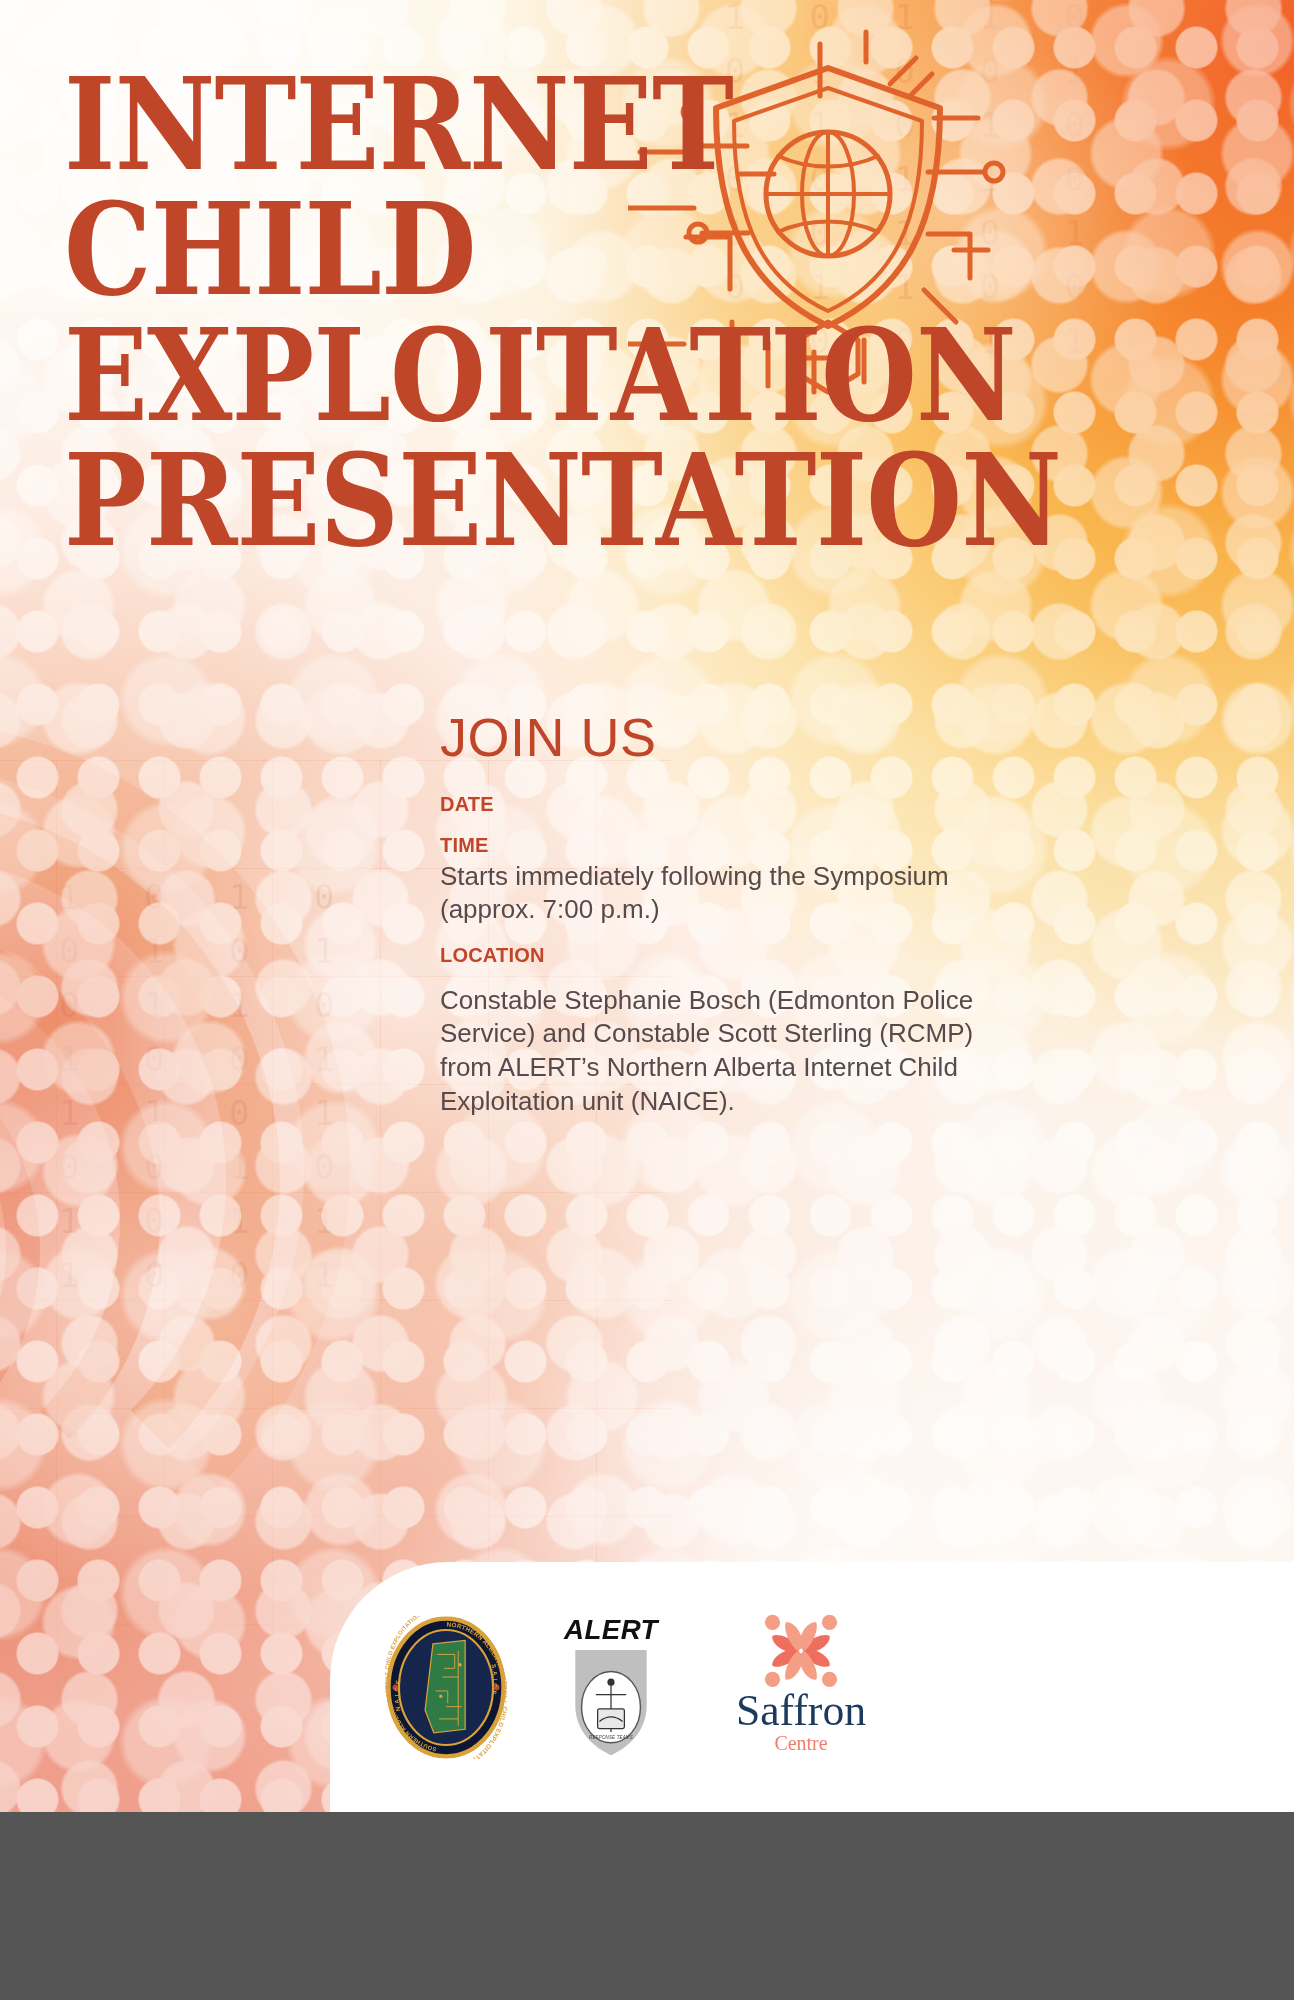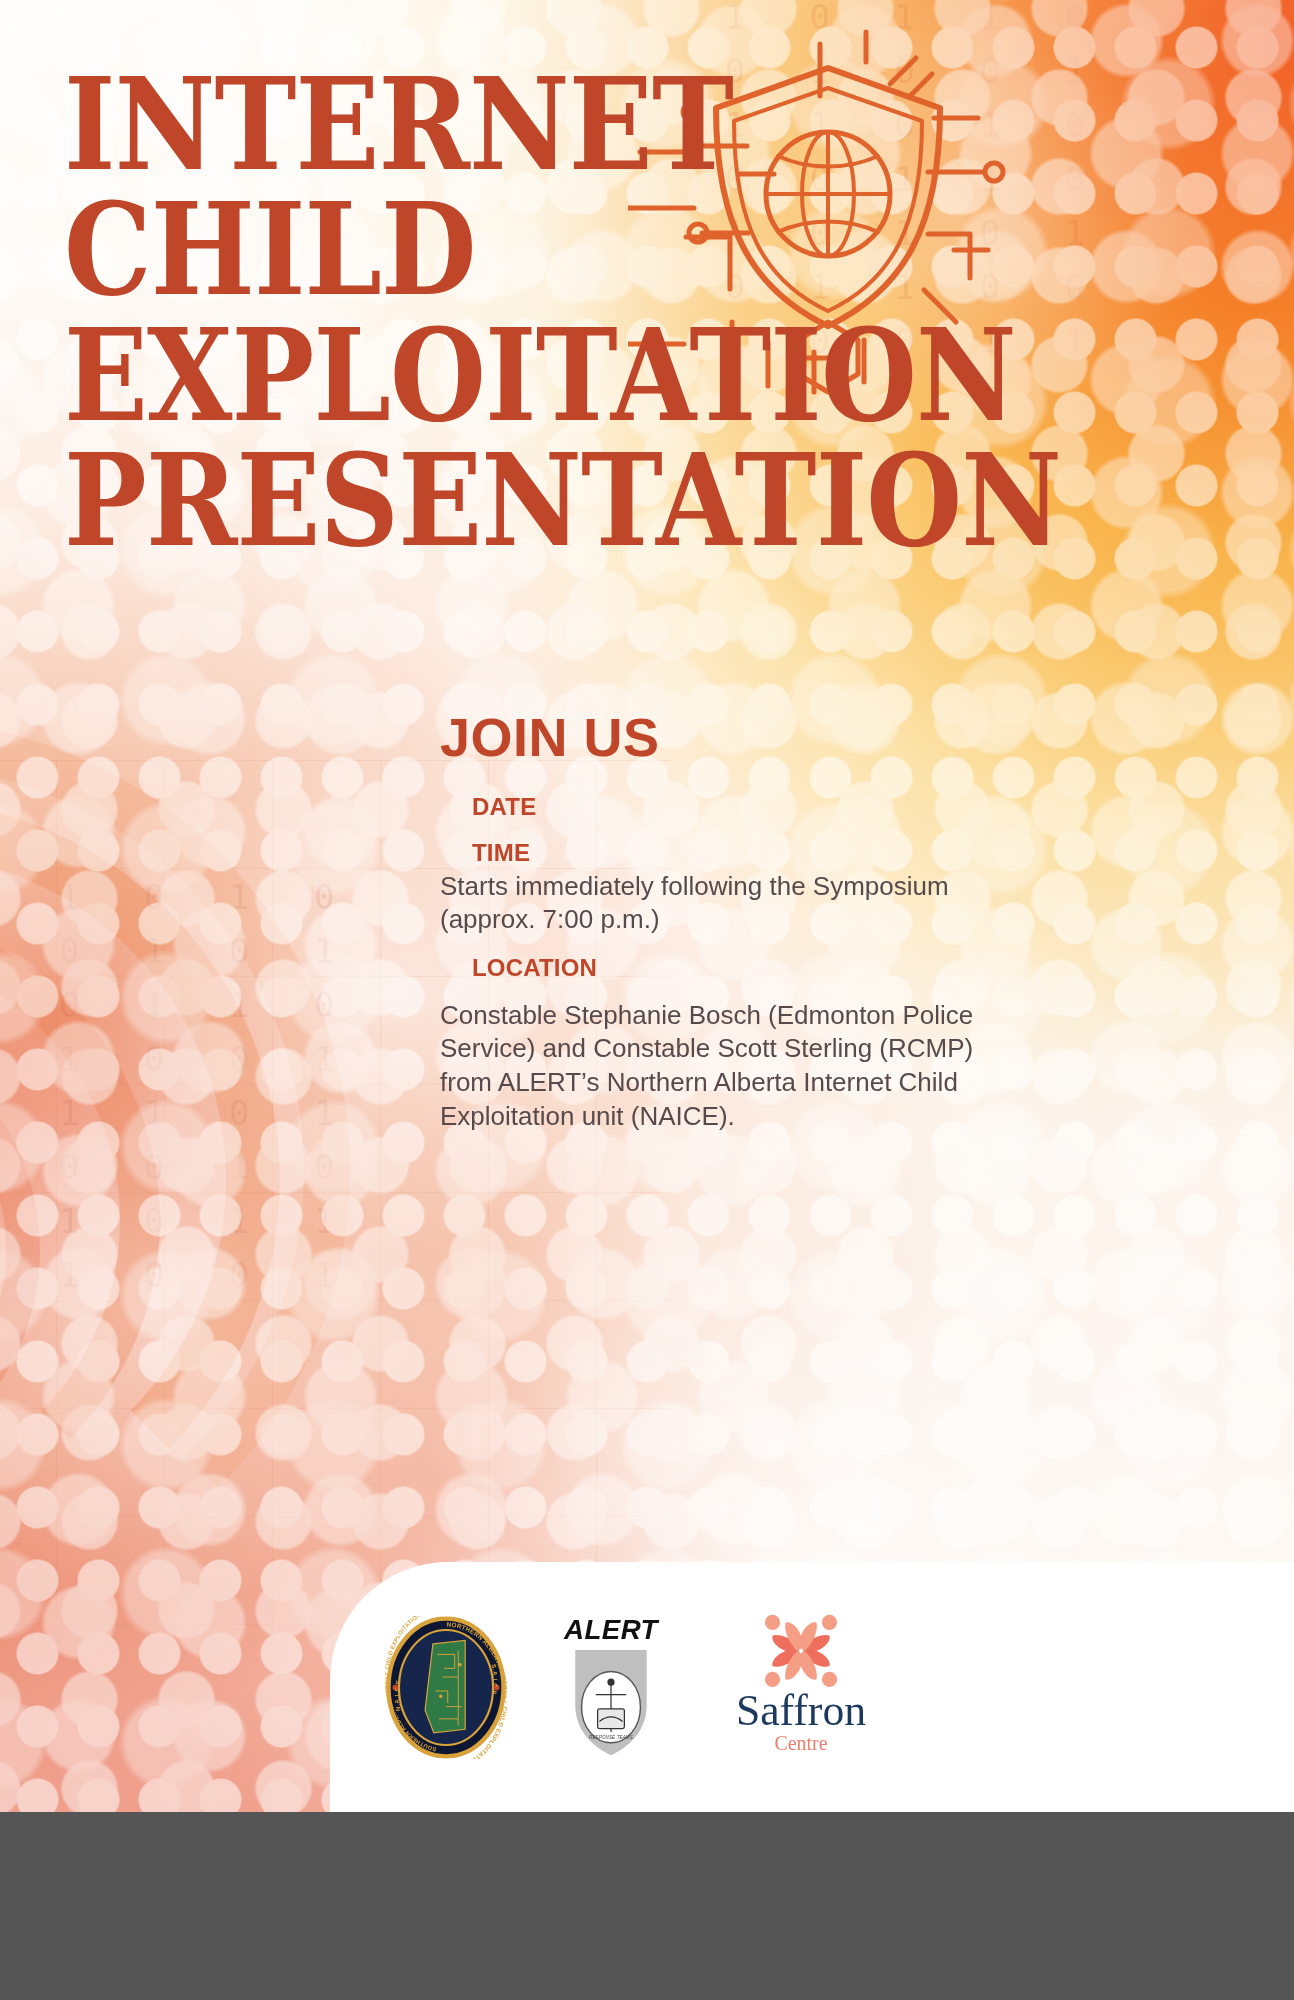--- a/index.html
+++ b/index.html
@@ -97,33 +97,32 @@
     transform-origin:left top;
   }
   .headline .ln{ display:block; white-space:nowrap; }
 
   
   .details{
     position:absolute; left:440px; top:710px; width:560px;
   }
   .join-us{
     color:#c0462a;
-    font-size:54px; font-weight:bold;
+    font-size:54px; font-weight:normal;
     letter-spacing:.5px;
     line-height:1;
     margin-bottom:28px;
   }
   .field{ margin-bottom:16px; }
   .field .lbl{
     color:#c0462a;
-    font-size:24px; font-weight:bold;
+    font-size:20px; font-weight:bold;
     letter-spacing:.2px;
     line-height:1.25;
     margin-bottom:2px;
-    margin-left:32px;
   }
   .field .val{
     color:#584a4c;
     font-size:26px;
     line-height:1.28;
     font-weight:400;
   }
   .field.presenters .val{ line-height:1.30; }
 
   

